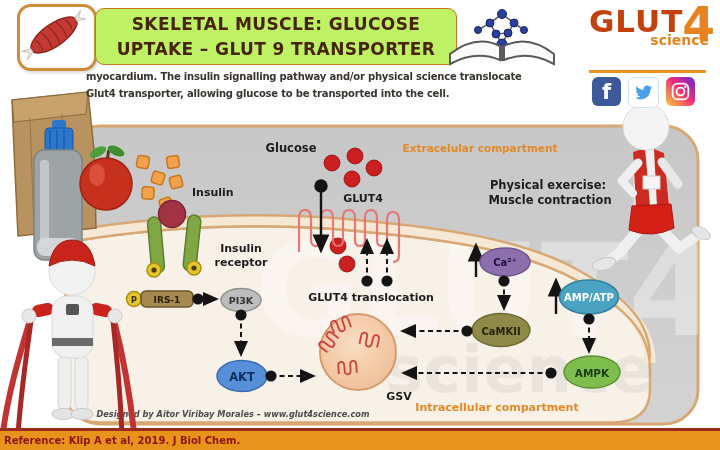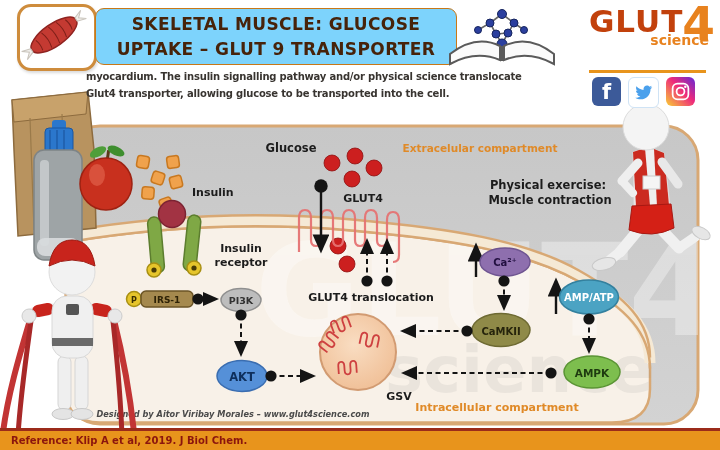--- a/index.html
+++ b/index.html
@@ -9,21 +9,21 @@
     font-family:"DejaVu Sans","Liberation Sans",sans-serif;
   }
   .abs{position:absolute;}
   
   .muscle-box{
     left:17px;top:4px;width:74px;height:61px;background:#fff;
     border:3px solid #CE8C3C;border-radius:14px;box-shadow:1px 2px 3px rgba(0,0,0,.15);
     z-index:3;
   }
   .title-banner{
-    left:95px;top:8px;width:360px;height:55px;background:#7dd3fc;
+    left:95px;top:8px;width:360px;height:55px;background:#bef264;
     border:1px solid #C87818;border-radius:9px;z-index:3;
     display:flex;flex-direction:column;justify-content:center;align-items:center;
     color:#47230A;font-weight:bold;font-size:17px;letter-spacing:.4px;line-height:25px;
     text-align:center;
   }
   .book-box{left:438px;top:4px;width:128px;height:64px;z-index:3;}
   .glut-logo{left:577px;top:6px;width:138px;z-index:3;line-height:1;}
   .glut-logo .row{display:flex;align-items:flex-start;justify-content:flex-end;}
   .glut-logo .glut{font-size:31px;font-weight:900;color:#c2410c;letter-spacing:1px;}
   .glut-logo .four{font-size:47px;font-weight:900;color:#E8821E;margin-top:-6px;margin-left:-1px;}
@@ -38,21 +38,21 @@
   .intro{
     left:86px;top:69px;width:440px;z-index:3;
     color:#383430;font-weight:bold;font-size:10px;letter-spacing:-.2px;line-height:16.5px;
     white-space:nowrap;
   }
   
   .footer-bar{
     left:0;top:428px;width:720px;height:22px;background:#E8941C;
     border-top:3px solid #9B2B1A;box-sizing:border-box;z-index:3;
     display:flex;align-items:center;
-    color:#8B150D;font-weight:bold;font-size:10px;padding-left:11px;
+    color:#8B150D;font-weight:bold;font-size:10px;padding-left:4px;
   }
   svg{position:absolute;left:0;top:0;z-index:1;}
   svg text{font-family:"DejaVu Sans","Liberation Sans",sans-serif;font-weight:bold;}
   .dash{stroke:#141414;stroke-width:2;stroke-dasharray:5 3.5;fill:none;}
   .solid{stroke:#141414;stroke-width:2.4;fill:none;}
   .lbl{fill:#1c1c1c;}
 </style>
 </head>
 <body>
 

